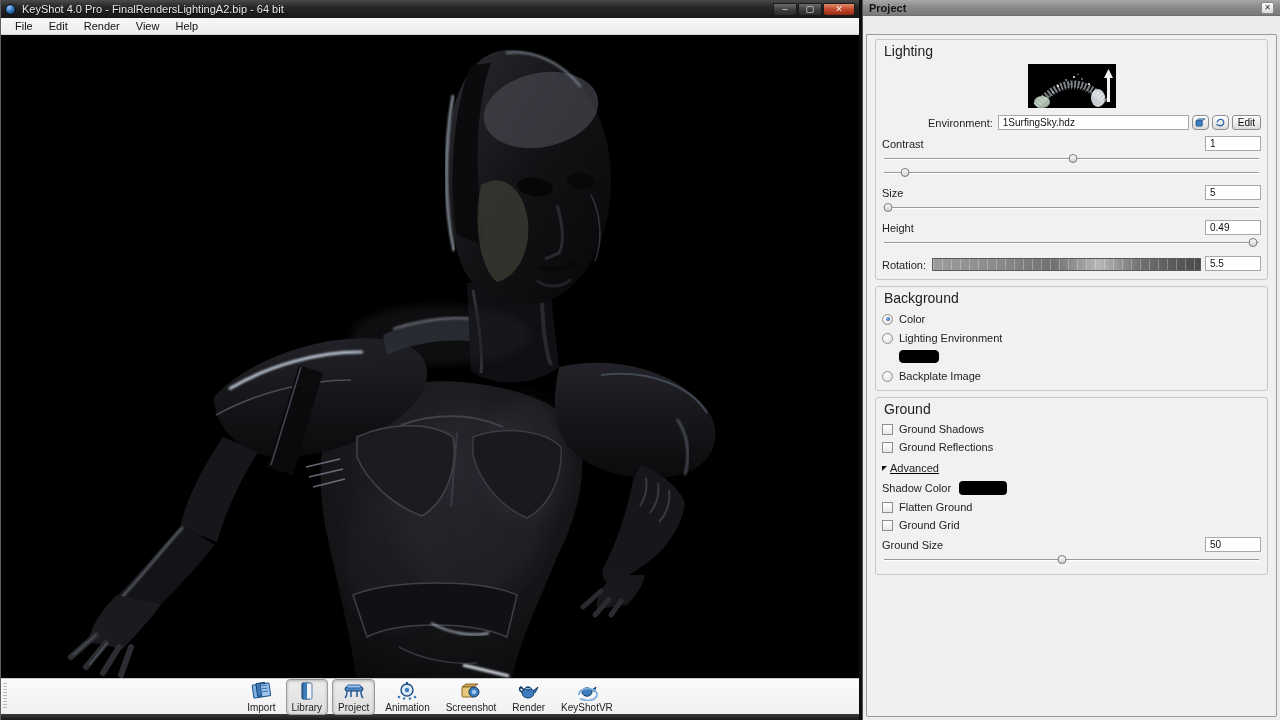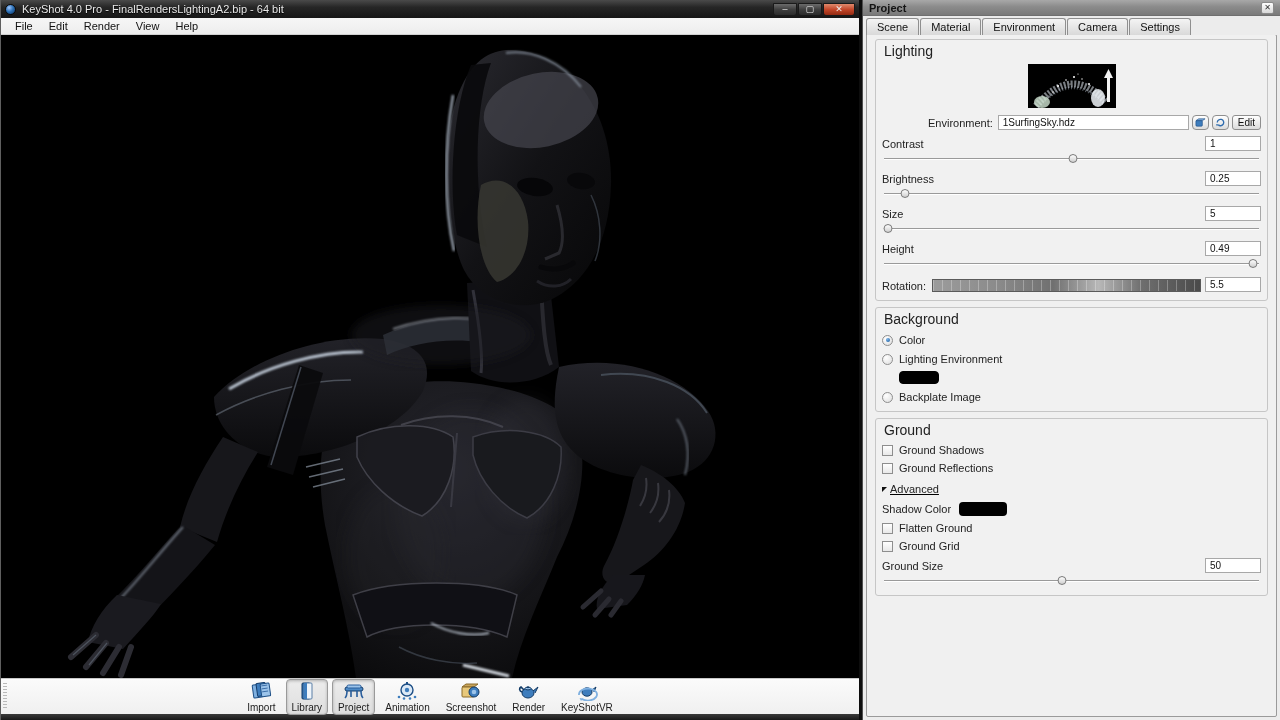--- a/index.html
+++ b/index.html
@@ -308,27 +308,20 @@
     </div>
     <div class="bottom-strip"></div>
   </div>
 
   <div class="panel">
     <div class="panel-title">
       <span class="panel-title-text">Project</span>
       <div class="panel-close">✕</div>
     </div>
 
-    <div class="tab-strip">
-      <div class="tab">Scene</div>
-      <div class="tab">Material</div>
-      <div class="tab on">Environment</div>
-      <div class="tab">Camera</div>
-      <div class="tab">Settings</div>
-    </div>
 
     <div class="tab-page">
 
       <div class="group">
         <div class="group-label">Lighting</div>
 
         <div class="hdr-thumb-wrap">
           <svg class="hdr-thumb" viewBox="0 0 88 44">
             <rect width="88" height="44" fill="#000"></rect>
             <path d="M8,42 Q44,0 78,38" stroke="#dfe6ef" stroke-width="7" fill="none" opacity="0.55" stroke-dasharray="2 1.5"></path>
@@ -368,24 +361,20 @@
 
         <div class="param-row">
           <span class="param-label">Contrast</span>
           <input class="param-field" value="1" style="">
         </div>
         <div class="slider">
           <div class="track"></div>
           <div class="thumb" style="left: 50.5%;"></div>
         </div>
 
-        <div class="param-row">
-          <span class="param-label">Brightness</span>
-          <input class="param-field" value="0.25" style="">
-        </div>
         <div class="slider">
           <div class="track"></div>
           <div class="thumb" style="left: 6%;"></div>
         </div>
 
         <div class="param-row">
           <span class="param-label">Size</span>
           <input class="param-field" value="5" style="">
         </div>
         <div class="slider">

